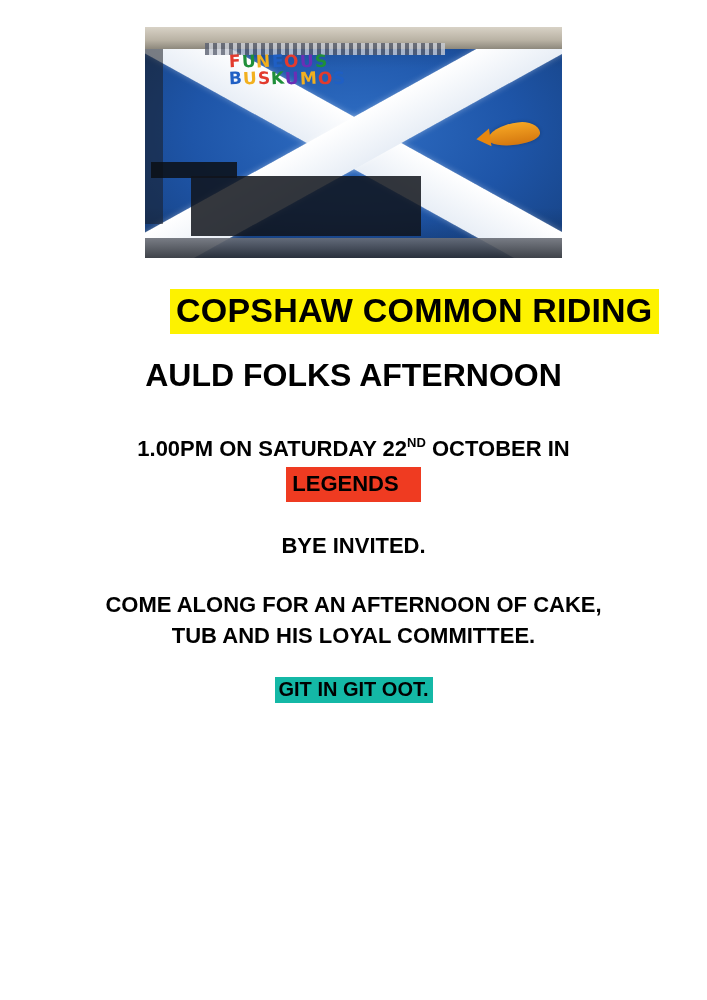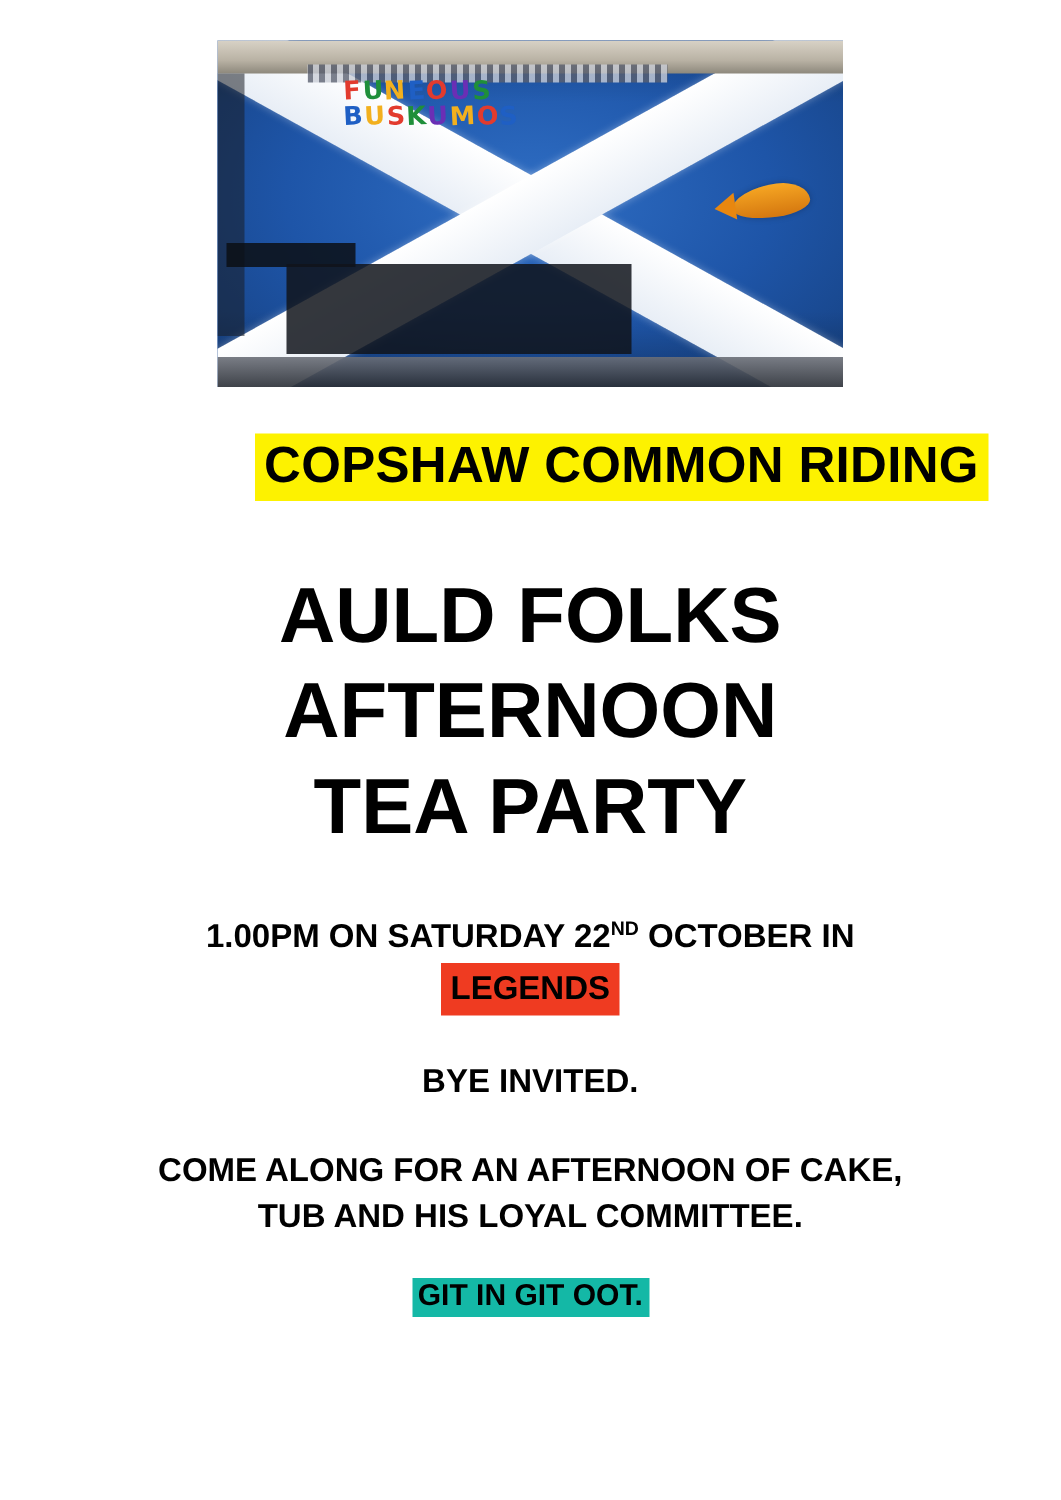--- a/index.html
+++ b/index.html
@@ -149,44 +149,44 @@
     background: #fdf200;
     font-size: 34px;
     font-weight: bold;
     letter-spacing: 0.2px;
     padding: 4px 6px 5px 6px;
     display: inline-block;
     line-height: 1.05;
   }
 
   .headline {
-    margin: 46px auto 0 auto;
-    width: 640px;
-    text-align: center;
-    font-size: 52px;
+    margin: 22px auto 0 auto;
+    width: 640px;
+    text-align: center;
+    font-size: 32px;
     font-weight: bold;
     line-height: 1.22;
   }
 
   .line-when {
     margin: 38px auto 0 auto;
     width: 640px;
     text-align: center;
     font-size: 22px;
     font-weight: bold;
     line-height: 1.45;
   }
   .line-when sup {
     font-size: 13px;
     vertical-align: super;
     margin-top: 26px;
   }
   .venue {
     background: #ef3b21;
-    padding: 1px 6px 2px 6px;
+    padding: 1px 22px 2px 6px;
     display: inline-block;
     margin-top: 2px;
   }
 
   .para {
     margin: 28px auto 0 auto;
     width: 620px;
     text-align: center;
     font-size: 22px;
     font-weight: bold;
@@ -238,21 +238,20 @@
       <div class="photo-bottom-band"></div>
     </div>
   </div>
 
   <div class="title-bar">
     <span class="hl">COPSHAW COMMON RIDING</span>
   </div>
 
   <div class="headline">
     <div>AULD FOLKS AFTERNOON</div>
-    <div>TEA PARTY</div>
   </div>
 
   <div class="line-when">
     <span>1.00PM ON SATURDAY 22</span><sup>ND</sup><span> OCTOBER IN</span>
     <br>
     <span class="venue">LEGENDS</span>
   </div>
 
   <div class="para">
     <div>BYE INVITED.</div>

